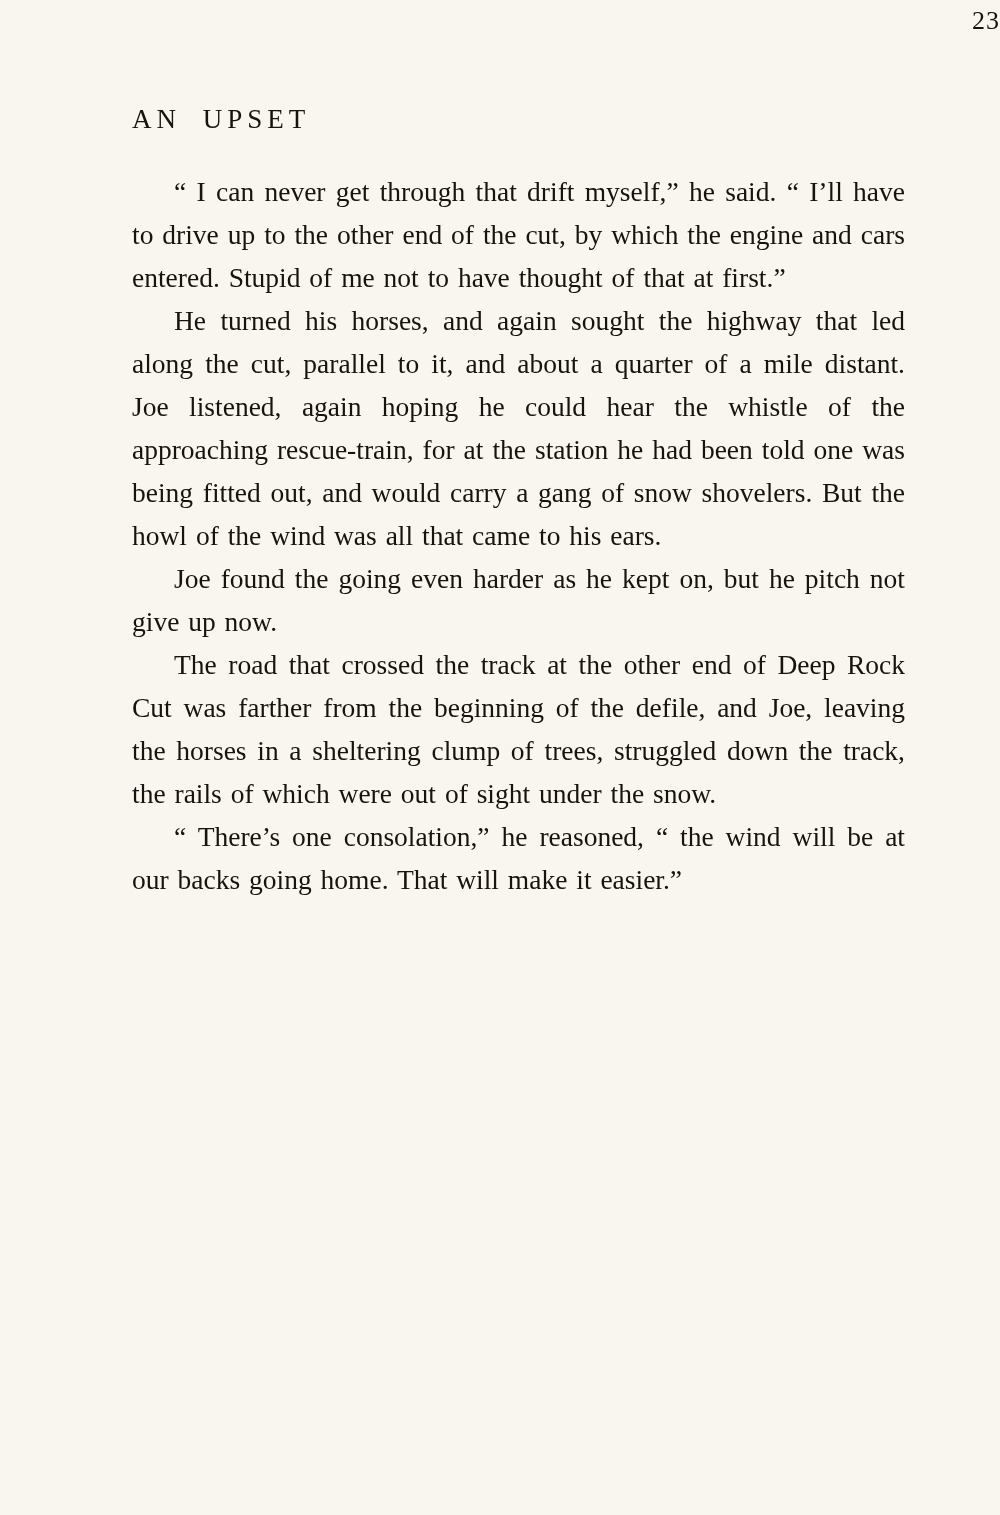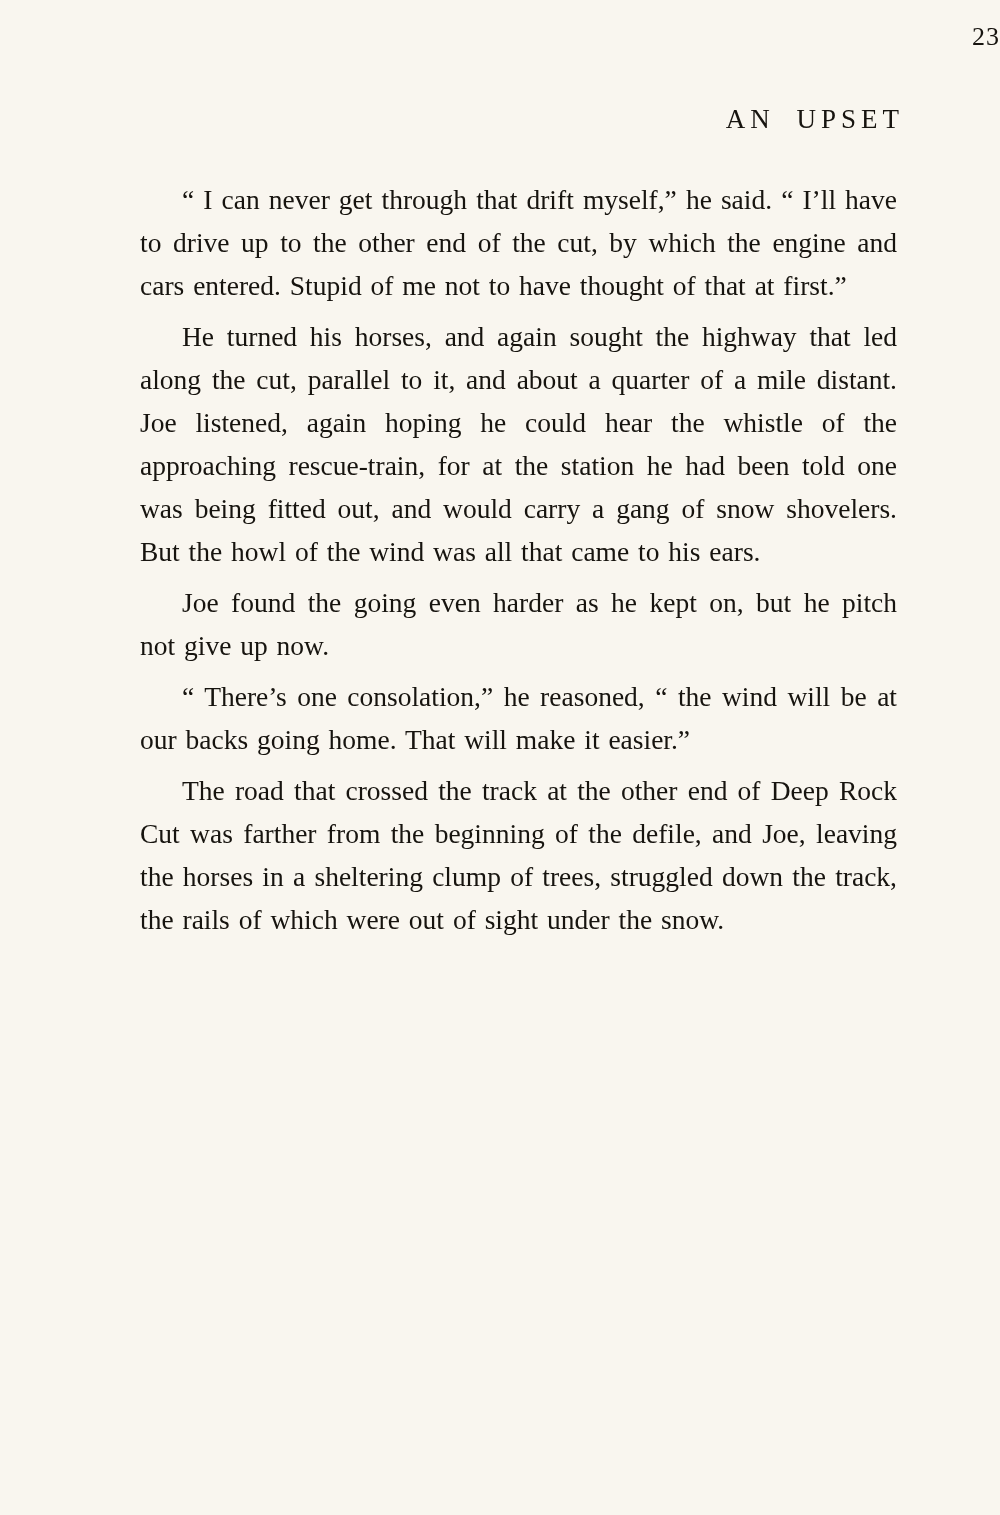--- a/index.html
+++ b/index.html
@@ -17,56 +17,56 @@
     font-family: "Liberation Serif", "DejaVu Serif", serif;
     overflow: hidden;
     box-sizing: border-box;
   }
   .running-header {
     position: relative;
     padding: 104px 96px 0 132px;
     height: 46px;
   }
   .running-title {
-    text-align: right;
+    text-align: left;
     font-size: 27px;
     letter-spacing: 5px;
     word-spacing: 10px;
     font-variant: normal;
   }
   .page-number {
     position: absolute;
-    top: 22px;
+    top: 6px;
     right: 0;
     font-size: 26px;
     letter-spacing: 1px;
   }
   .body-text {
     padding: 20px 95px 0 132px;
     font-size: 27.5px;
     line-height: 43px;
     text-align: justify;
   }
   .para {
-    margin: 8px;
+    margin: 0;
     text-indent: 42px;
     word-spacing: 2px;
   }
 </style>
 </head>
 <body>
 
 <div class="page">
 
   <div class="running-header">
     <div class="running-title">AN UPSET</div>
     <div class="page-number">23</div>
   </div>
 
   <div class="body-text">
     <p class="para">“ I can never get through that drift myself,” he said.  “ I’ll have to drive up to the other end of the cut, by which the engine and cars entered.  Stupid of me not to have thought of that at first.”</p>
     <p class="para">He turned his horses, and again sought the highway that led along the cut, parallel to it, and about a quarter of a mile distant.  Joe listened, again hoping he could hear the whistle of the approaching rescue-train, for at the station he had been told one was being fitted out, and would carry a gang of snow shovelers.  But the howl of the wind was all that came to his ears.</p>
     <p class="para">Joe found the going even harder as he kept on, but he pitch not give up now.</p>
+    <p class="para">The road that crossed the track at the other end of Deep Rock Cut was farther from the beginning of the defile, and Joe, leaving the horses in a sheltering clump of trees, struggled down the track, the rails of which were out of sight under the snow.</p>
     <p class="para">“ There’s one consolation,” he reasoned, “ the wind will be at our backs going home.  That will make it easier.”</p>
-    <p class="para">The road that crossed the track at the other end of Deep Rock Cut was farther from the beginning of the defile, and Joe, leaving the horses in a sheltering clump of trees, struggled down the track, the rails of which were out of sight under the snow.</p>
   </div>
 
 </div>
 
 </body></html>

